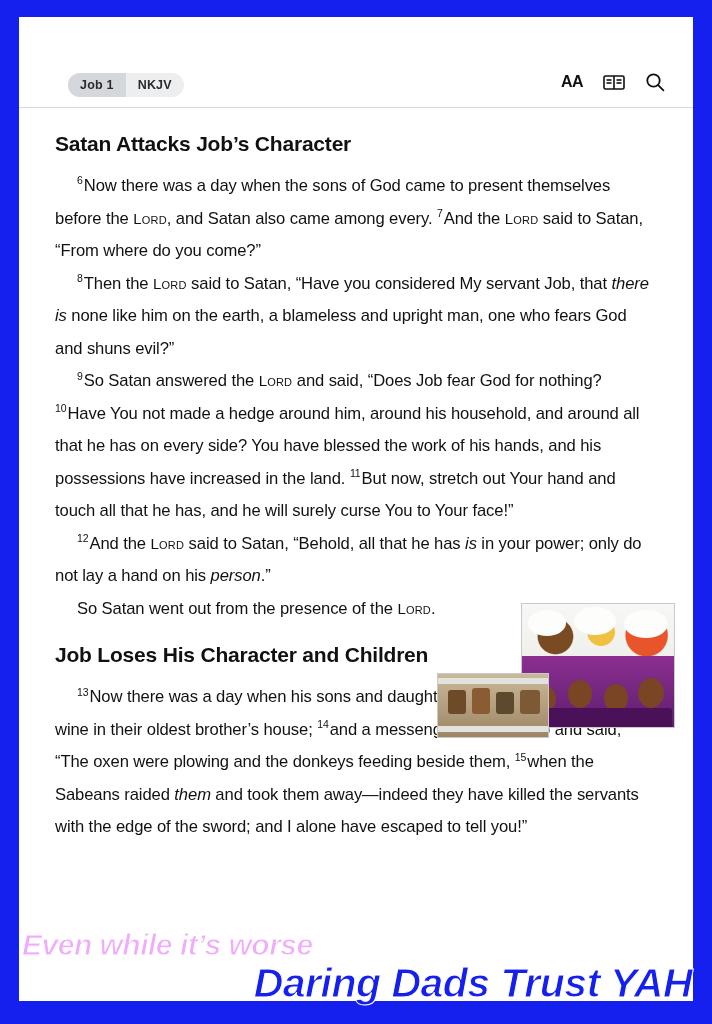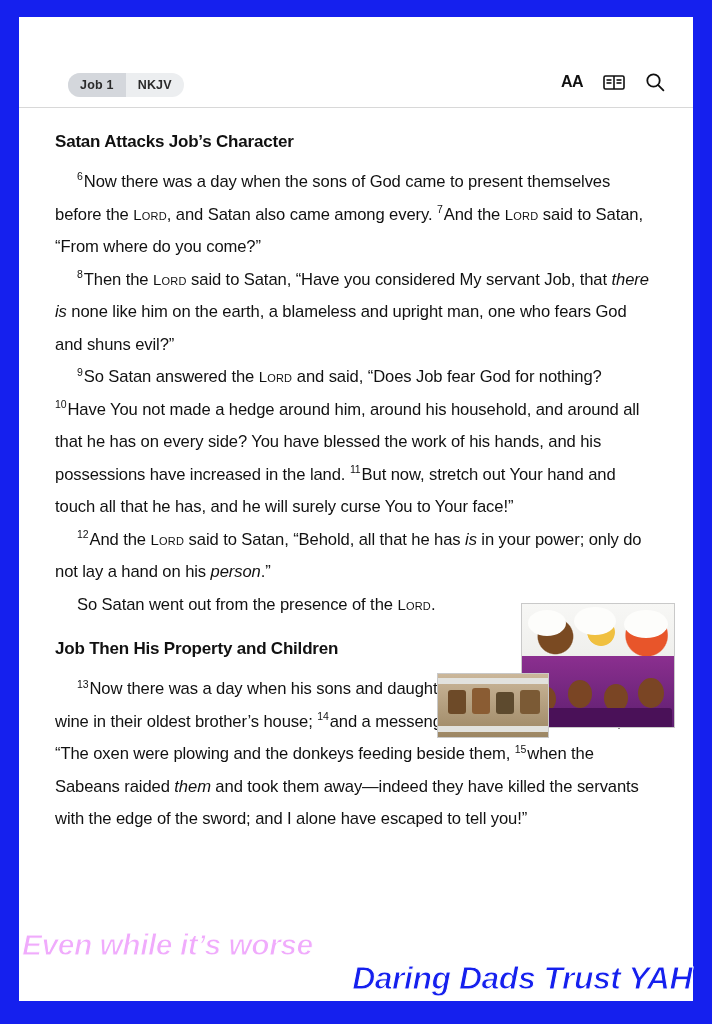--- a/index.html
+++ b/index.html
@@ -85,21 +85,21 @@
   }
   .bookicon svg, .searchicon svg { display:block; }
 
   
   #content {
     padding: 16px 38px 0 36px;
     color: #111111;
   }
 
   h2.heading {
-    font-size: 17px;
+    font-size: 21px;
     font-weight: 700;
     margin: 8px 0 14px 0;
     letter-spacing: -0.2px;
   }
   h2.heading.second {
     margin: 18px 0 14px 0;
   }
 
   p.verse {
     font-size: 16.6px;
@@ -185,21 +185,21 @@
     font-style: italic;
     color: #f0abfc;
     -webkit-text-stroke: 1px #ffffff;
     letter-spacing: -0.5px;
     white-space: nowrap;
   }
   #caption2 {
     position: absolute;
     right: 20px;
     top: 960px;
-    font-size: 32px;
+    font-size: 41px;
     font-weight: 700;
     font-style: italic;
     color: #1520ee;
     -webkit-text-stroke: 1px #ffffff;
     letter-spacing: -0.5px;
     white-space: nowrap;
   }
 </style>
 </head>
 <body>
@@ -236,21 +236,21 @@
 
     <div id="content">
       <h2 class="heading">Satan Attacks Job’s Character</h2>
       <div id="para-block-1">
           <p class="verse"><sup class="vn">6</sup><span>Now there was a day when the sons of God came to present themselves before the </span><span class="sc">Lord</span><span>, and Satan also came among every. </span><sup class="vn">7</sup><span>And the </span><span class="sc">Lord</span><span> said to Satan, “From where do you come?”</span></p>
           <p class="verse"><sup class="vn">8</sup><span>Then the </span><span class="sc">Lord</span><span> said to Satan, “Have you considered My servant Job, that </span><em class="it">there is</em><span> none like him on the earth, a blameless and upright man, one who fears God and shuns evil?”</span></p>
           <p class="verse"><sup class="vn">9</sup><span>So Satan answered the </span><span class="sc">Lord</span><span> and said, “Does Job fear God for nothing? </span><sup class="vn">10</sup><span>Have You not made a hedge around him, around his household, and around all that he has on every side? You have blessed the work of his hands, and his possessions have increased in the land. </span><sup class="vn">11</sup><span>But now, stretch out Your hand and touch all that he has, and he will surely curse You to Your face!”</span></p>
           <p class="verse"><sup class="vn">12</sup><span>And the </span><span class="sc">Lord</span><span> said to Satan, “Behold, all that he has </span><em class="it">is</em><span> in your power; only do not lay a hand on his </span><em class="it">person</em><span>.”</span></p>
           <p class="verse"><span>So Satan went out from the presence of the </span><span class="sc">Lord</span><span>.</span></p>
         </div>
-      <h2 class="heading second">Job Then His Property and Children</h2>
+      <h2 class="heading second">Job Loses His Character and Children</h2>
       <div id="para-block-2">
           <p class="verse"><sup class="vn">13</sup><span>Now there was a day when his sons and daughters </span><em class="it">were</em><span> eating and drinking wine in their oldest brother’s house; </span><sup class="vn">14</sup><span>and a messenger came to Job and said, “The oxen were plowing and the donkeys feeding beside them, </span><sup class="vn">15</sup><span>when the Sabeans raided </span><em class="it">them</em><span> and took them away—indeed they have killed the servants with the edge of the sword; and I alone have escaped to tell you!”</span></p>
         </div>
     </div>
 
     <div class="photo" id="photo-right">
       <div class="img-top"></div>
       <div class="cloud" style="left:6px;  top:6px;  width:38px; height:26px;"></div>
       <div class="cloud" style="left:52px; top:3px;  width:42px; height:28px;"></div>
       <div class="cloud" style="left:102px;top:6px;  width:44px; height:28px;"></div>

